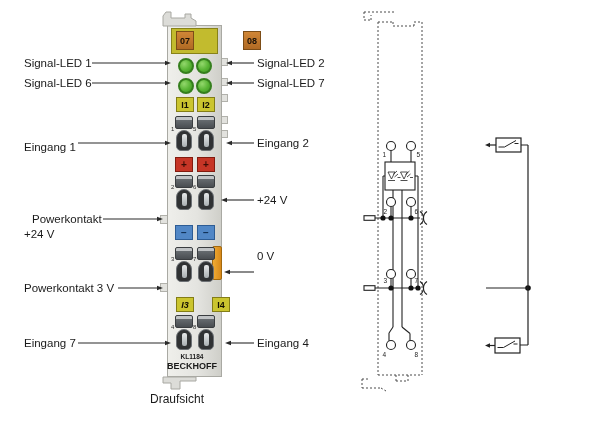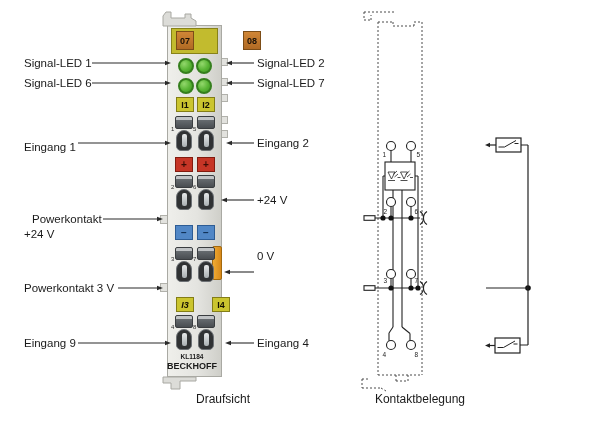--- a/index.html
+++ b/index.html
@@ -1,19 +1,19 @@
 <!DOCTYPE html>
 <html><head>
 <meta charset="utf-8">
 <style>
   html,body{margin:0;padding:0;background:#fff;}
   #screen{position:relative;width:588px;height:422px;background:#ffffff;overflow:hidden;
           font-family:"Liberation Sans",sans-serif;color:#1a1a1a;}
   .lab{position:absolute;font-size:11.5px;line-height:14px;white-space:nowrap;color:#1a1a1a;}
-  .cap{position:absolute;font-size:12px;line-height:15px;text-align:right;color:#1a1a1a;}
+  .cap{position:absolute;font-size:12px;line-height:15px;text-align:left;color:#1a1a1a;}
   .abs{position:absolute;box-sizing:border-box;}
   
   .body{left:167px;top:25px;width:55px;height:352px;
         background:linear-gradient(90deg,#efefeb,#e4e4e0 55%,#cfcfc9);
         border:1px solid #a9a9a3;}
   .sidetab{background:#e2e2de;border:1px solid #b1b1ab;}
   .yframe{left:171px;top:28px;width:47px;height:26px;background:#c2bb2e;border:1px solid #878218;}
   .otab{width:18px;height:19px;top:31px;background:linear-gradient(180deg,#d08636,#b06a24);
         border:1px solid #7c4d17;font-size:9px;font-weight:bold;text-align:center;
         line-height:18px;color:#1c1208;}
@@ -118,31 +118,30 @@
 
   <div class="brandtxt" style="left:167px;top:353px;width:50px;font-size:6.5px;font-weight:bold;">KL1184</div>
   <div class="brandtxt" style="left:166px;top:361px;width:52px;font-size:9px;font-weight:900;">BECKHOFF</div>
 
   <div class="lab" style="left:24px;top:56px;">Signal-LED 1</div>
   <div class="lab" style="left:24px;top:76px;">Signal-LED 6</div>
   <div class="lab" style="left:24px;top:140px;">Eingang 1</div>
   <div class="lab" style="left:32px;top:212px;">Powerkontakt</div>
   <div class="lab" style="left:24px;top:227px;">+24 V</div>
   <div class="lab" style="left:24px;top:281px;">Powerkontakt 3 V</div>
-  <div class="lab" style="left:24px;top:336px;">Eingang 9</div>
+  <div class="lab" style="left:24px;top:336px;">Eingang 7</div>
 
   <div class="lab" style="left:257px;top:56px;">Signal-LED 2</div>
   <div class="lab" style="left:257px;top:76px;">Signal-LED 7</div>
   <div class="lab" style="left:257px;top:136px;">Eingang 2</div>
   <div class="lab" style="left:257px;top:193px;">+24 V</div>
   <div class="lab" style="left:257px;top:249px;">0 V</div>
   <div class="lab" style="left:257px;top:336px;">Eingang 4</div>
 
   <div class="cap" style="left:150px;top:392px;width:100px;">Draufsicht</div>
-  <div class="cap" style="left:355px;top:392px;width:110px;">Kontaktbelegung</div>
 
   <svg width="600" height="422" style="position:absolute;left:0;top:0;pointer-events:none;">
 
     <polygon points="163,26 163,16 166,12 171,12 171,18 185,18 185,14 191,14 191,18 196,21 196,26" fill="#dcdcd8" stroke="#a8a8a2" stroke-width="1"></polygon>
     <polygon points="163,377 196,377 196,381 180,381 180,389 171,389 171,383 163,383" fill="#dcdcd8" stroke="#a8a8a2" stroke-width="1"></polygon>
 
     <g stroke="#2a2a2a" stroke-width="1.1">
       <path d="M92,63 H166"></path>
         <path d="M92,83 H166"></path>
         <path d="M78,143 H166"></path>

